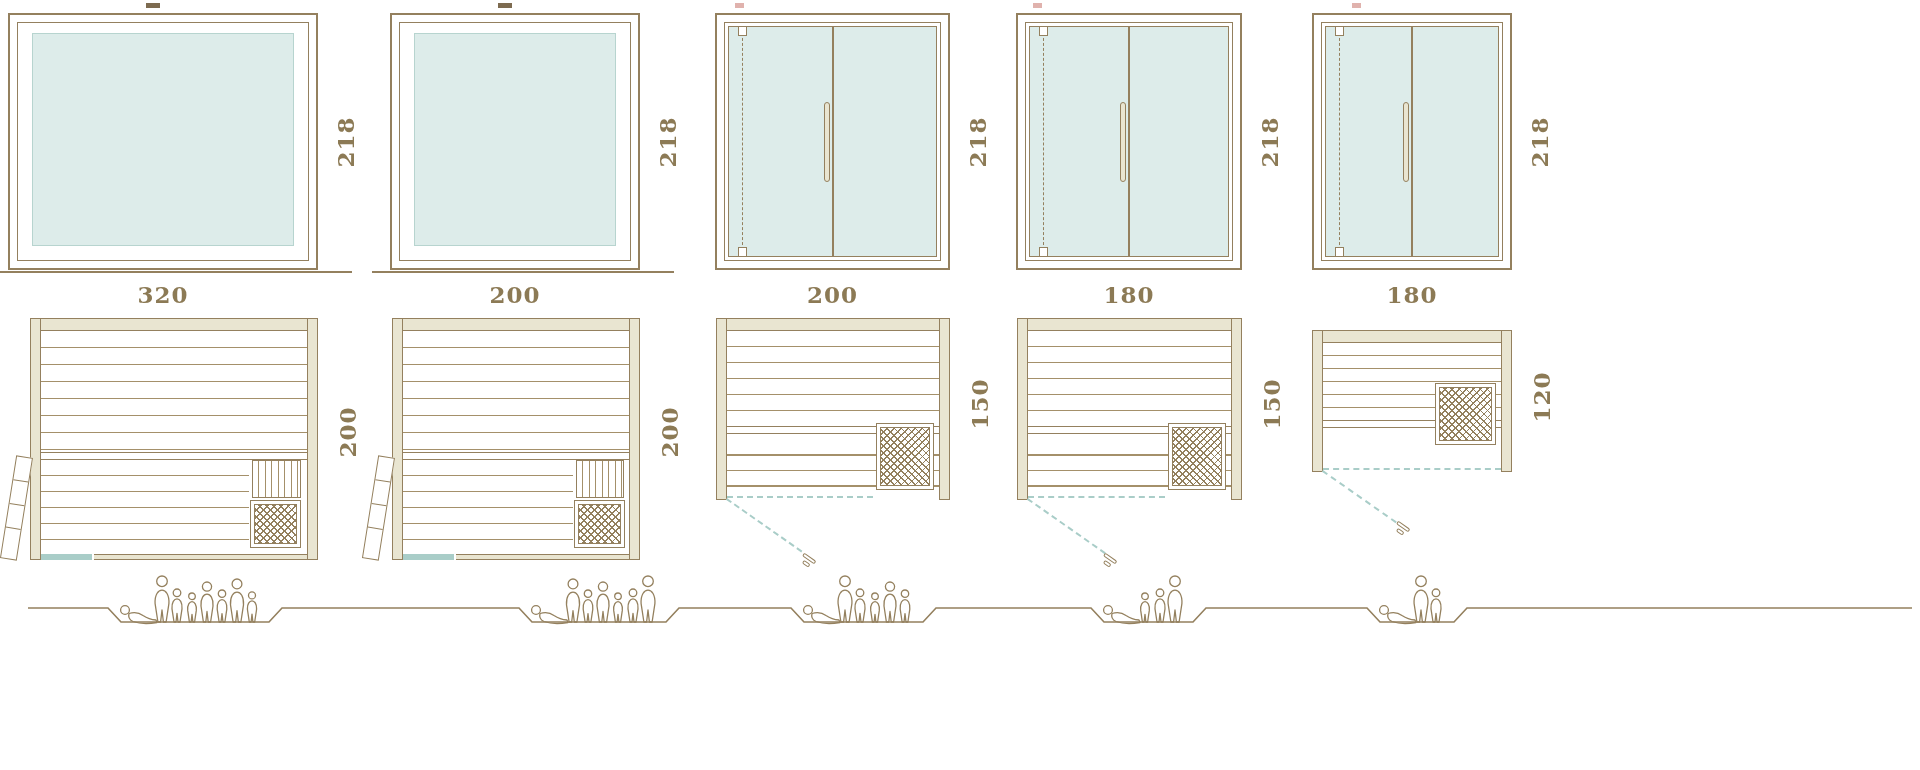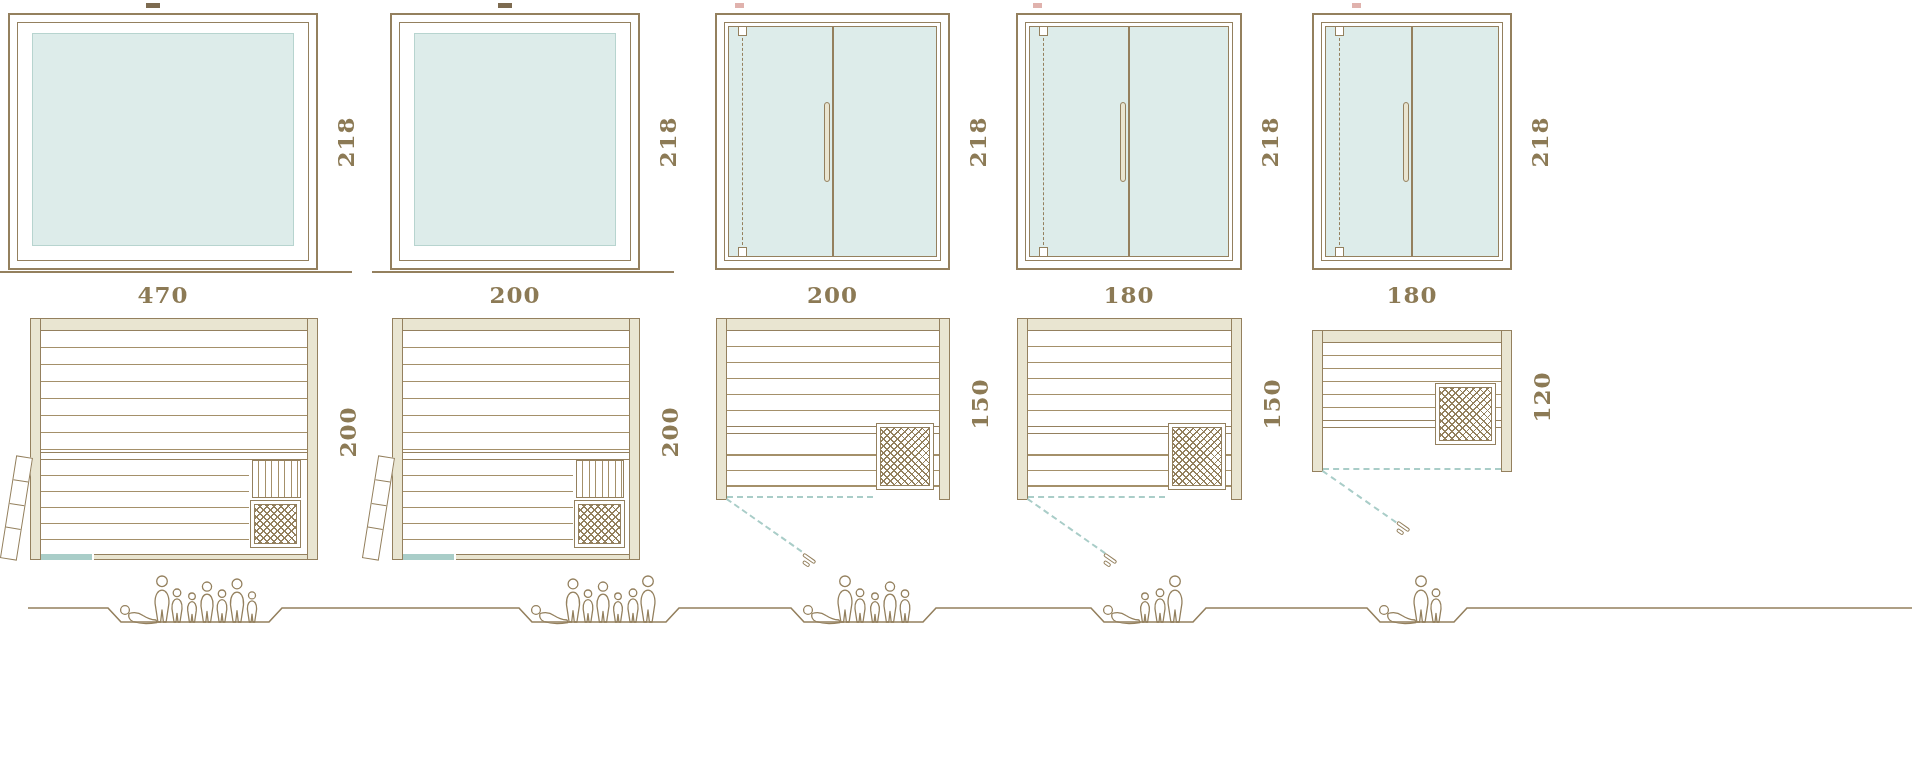--- a/index.html
+++ b/index.html
@@ -136,21 +136,21 @@
   <div class="mark mark-pink" id="m4"></div>
   <div class="mark mark-pink" id="m5"></div>
 
   <section class="unit" id="u1">
     <div class="front front-panel">
       <div class="front-frame"></div>
       <div class="glass"></div>
       <div class="sill"></div>
       <div class="dim dim-height">218</div>
     </div>
-    <div class="dim dim-width">470</div>
+    <div class="dim dim-width">320</div>
     <div class="plan">
       <div class="wall wall-top"></div>
       <div class="wall wall-left"></div>
       <div class="wall wall-right"></div>
       <div class="bench-upper"></div>
       <div class="bench-edge"></div>
       <div class="bench-lower"></div>
       <div class="backrest"></div>
       <div class="heater">
           <div class="heater-core"></div>

